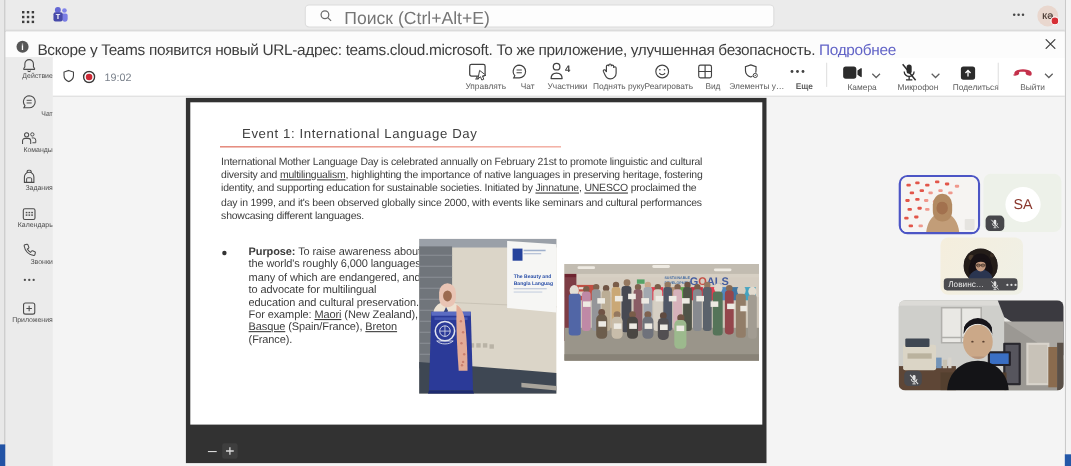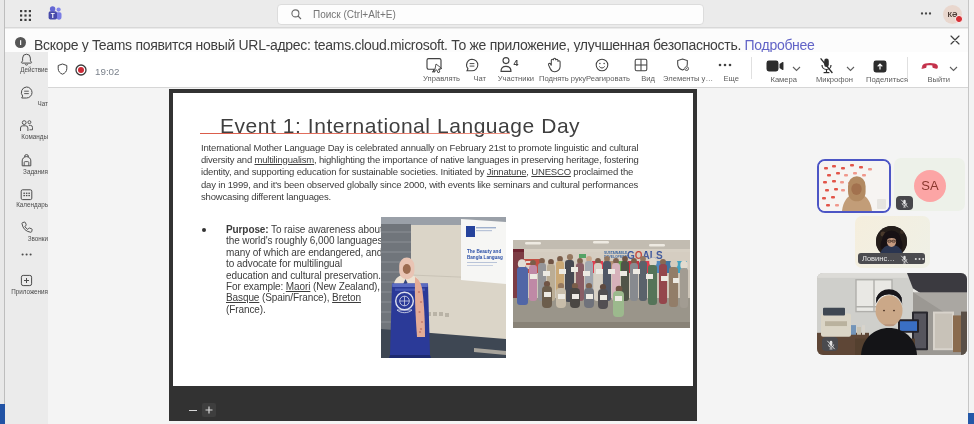--- a/index.html
+++ b/index.html
@@ -35,21 +35,21 @@
   <circle cx="10.6" cy="3.6" r="2.1" fill="#8184ea"></circle>
   <path d="M8.6 6.2 h3.2 a1.7 1.7 0 0 1 1.7 1.7 v3.2 a2.6 2.6 0 0 1 -2.6 2.6 c-1.4 0 -2.3 -1 -2.3 -2.4 z" fill="#7a7de4"></path>
   <rect x="0.6" y="5.2" width="8.4" height="8.4" rx="1.8" fill="#474aaa"></rect>
   <text x="4.8" y="11.6" font-size="6.6" font-weight="bold" fill="#fff" text-anchor="middle" font-family="Liberation Sans">T</text>
 </svg>
 <div class="abs" style="left:277px;top:4px;width:427px;height:21px;background:#fdfdfd;border:1px solid #dcdcdc;border-radius:4px;"></div>
 <svg class="abs" style="left:290px;top:8px;" width="13" height="13" viewBox="0 0 13 13">
   <circle cx="5.4" cy="5.4" r="3.5" fill="none" stroke="#6a6a6a" stroke-width="1.1"></circle>
   <line x1="8" y1="8" x2="11" y2="11" stroke="#6a6a6a" stroke-width="1.1"></line>
 </svg>
-<div class="abs" style="left:313px;top:9px;font-size:10px;color:#757575;">Поиск (Ctrl+Alt+E)</div>
+<div class="abs" style="left:313px;top:9px;font-size:16px;color:#757575;">Поиск (Ctrl+Alt+E)</div>
 <svg class="abs" style="left:920px;top:11px;" width="12" height="5">
   <g fill="#474747">
       <circle cx="2" cy="2.5" r="1.15"></circle>
       <circle cx="6" cy="2.5" r="1.15"></circle>
       <circle cx="10" cy="2.5" r="1.15"></circle>
     </g>
 </svg>
 <div class="abs" style="left:943px;top:5px;width:19px;height:19px;border-radius:50%;background:#e9d7ce;color:#4f3f38;font-size:7.5px;font-weight:bold;text-align:center;line-height:19px;">КӘ</div>
 <div class="abs" style="left:955px;top:15px;width:7.5px;height:7.5px;border-radius:50%;background:#d62f35;border:1.3px solid #fff;"></div>
 
@@ -183,21 +183,21 @@
 </svg>
 <div class="abs lbl" style="left:655px;top:74px;width:58px;">Элементы у…</div>
 
 <svg class="abs" style="left:718px;top:62px;" width="14" height="6">
   <g fill="#424242">
       <circle cx="2" cy="3" r="1.3"></circle>
       <circle cx="7" cy="3" r="1.3"></circle>
       <circle cx="12" cy="3" r="1.3"></circle>
     </g>
 </svg>
-<div class="abs lbl" style="left:711px;top:74px;width:28px;">Еще</div>
+<div class="abs lbl" style="left:711px;top:74px;width:28px;font-weight:bold;">Еще</div>
 
 <div class="abs" style="left:751px;top:57px;width:1px;height:22px;background:#e0e0e0;"></div>
 
 <svg class="abs" style="left:766px;top:60px;" width="18" height="12" viewBox="0 0 18 12">
   <rect x="0.5" y="0.5" width="12" height="11" rx="2.4" fill="#2c2c2c"></rect>
   <path d="M13.5 4 l3 -2 a0.6 0.6 0 0 1 0.95 0.5 v7 a0.6 0.6 0 0 1 -0.95 0.5 l-3 -2 z" fill="#2c2c2c"></path>
 </svg>
 <svg class="abs" style="left:792px;top:66px;" width="9" height="6">
     <path d="M1 1 l3.5 3.5 L8 1" fill="none" stroke="#5f5f5f" stroke-width="1.1"></path>
   </svg>
@@ -230,21 +230,21 @@
 <svg class="abs" style="left:949px;top:66px;" width="9" height="6">
     <path d="M1 1 l3.5 3.5 L8 1" fill="none" stroke="#5f5f5f" stroke-width="1.1"></path>
   </svg>
 
 <div class="abs" style="left:48px;top:88px;width:649px;height:336px;background:#f4f4f4;"></div>
 <div class="abs" style="left:169px;top:89px;width:528px;height:332px;background:#323232;"></div>
 <div class="abs" style="left:173px;top:93px;width:520px;height:293px;background:#ffffff;"></div>
 
 <div class="abs" style="left:697px;top:88px;width:271px;height:336px;background:#f4f4f4;"></div>
 
-<div class="abs" style="left:220px;top:114px;font-size:21px;color:#3f3f3f;letter-spacing:0.55px;">Event 1: International Language Day</div>
+<div class="abs" style="left:220px;top:114px;font-size:12px;color:#3f3f3f;letter-spacing:0.55px;">Event 1: International Language Day</div>
 <div class="abs" style="left:200px;top:133px;width:310px;height:1.4px;background:linear-gradient(90deg,#da5b49,#ef9383);"></div>
 <div class="abs" style="left:201px;top:141.5px;width:446px;font-size:9.5px;line-height:12.35px;color:#3c3c3c;white-space:nowrap;letter-spacing:-0.18px;" id="para">
 International Mother Language Day is celebrated annually on February 21st to promote linguistic and cultural<br>
 diversity and <u>multilingualism</u>, highlighting the importance of native languages in preserving heritage, fostering<br>
 identity, and supporting education for sustainable societies. Initiated by <u>Jinnatune</u>, <u>UNESCO</u> proclaimed the<br>
 day in 1999, and it's been observed globally since 2000, with events like seminars and cultural performances<br>
 showcasing different languages.
 </div>
 <div class="abs" style="left:202px;top:228px;width:4px;height:4px;border-radius:50%;background:#333;"></div>
 <div class="abs" style="left:226px;top:224px;font-size:10px;line-height:11.4px;color:#3c3c3c;white-space:nowrap;letter-spacing:-0.1px;" id="bullet">
@@ -457,21 +457,21 @@
   </g>
   <path d="M23 50 c1 -9 5 -14 9 -16 l12 0 c4 2 8 7 9 16 z" fill="#c29d78"></path>
   <path d="M29 25 a8.8 9.8 0 0 1 17.6 0 v5.5 c0 6.5 -3.9 9.8 -8.8 9.8 c-4.9 0 -8.8 -3.3 -8.8 -9.8 z" fill="#b28a62"></path>
   <ellipse cx="37.5" cy="28" rx="5.2" ry="6" fill="#a2714e"></ellipse>
   <path d="M32.5 23 a5.5 5 0 0 1 10 0 l0.4 2.6 a6 5.5 0 0 0 -11 0 z" fill="#b28a62"></path>
   <rect x="58" y="38" width="9" height="10" rx="1" fill="#e6e4e0"></rect>
 </svg>
 </div>
 
 <div class="abs" style="left:894px;top:158px;width:71px;height:53px;border-radius:7px;background:#edf1e9;overflow:hidden;"></div>
-<div class="abs" style="left:914px;top:170px;width:32px;height:32px;border-radius:50%;background:#fca5a5;color:#8a382e;font-size:13px;text-align:center;line-height:32px;">SA</div>
+<div class="abs" style="left:914px;top:170px;width:32px;height:32px;border-radius:50%;background:#ffffff;color:#8a382e;font-size:13px;text-align:center;line-height:32px;">SA</div>
 <div class="abs" style="left:896px;top:196px;width:17px;height:14px;background:#47474b;border-radius:4px;"></div>
 <svg class="abs" style="left:900px;top:198.5px;" width="9" height="9" viewBox="0 0 12 12">
   <rect x="4.4" y="1" width="3.2" height="6" rx="1.6" fill="#e8e8e8"></rect>
   <path d="M2.8 5.4 a3.2 3.2 0 0 0 6.4 0 M6 8.6 v2 M4.2 10.8 h3.6" fill="none" stroke="#e8e8e8" stroke-width="1"></path>
   <line x1="1.6" y1="1" x2="10.4" y2="11" stroke="#e8e8e8" stroke-width="1.1"></line>
 </svg>
 
 <div class="abs" style="left:855px;top:216px;width:75px;height:52px;border-radius:7px;background:linear-gradient(120deg,#f5eedd,#eff0e6);overflow:hidden;"></div>
 <div class="abs" style="left:876px;top:226px;width:31px;height:31px;border-radius:50%;overflow:hidden;background:#241f28;">
 <svg width="31" height="31" viewBox="0 0 31 31">

